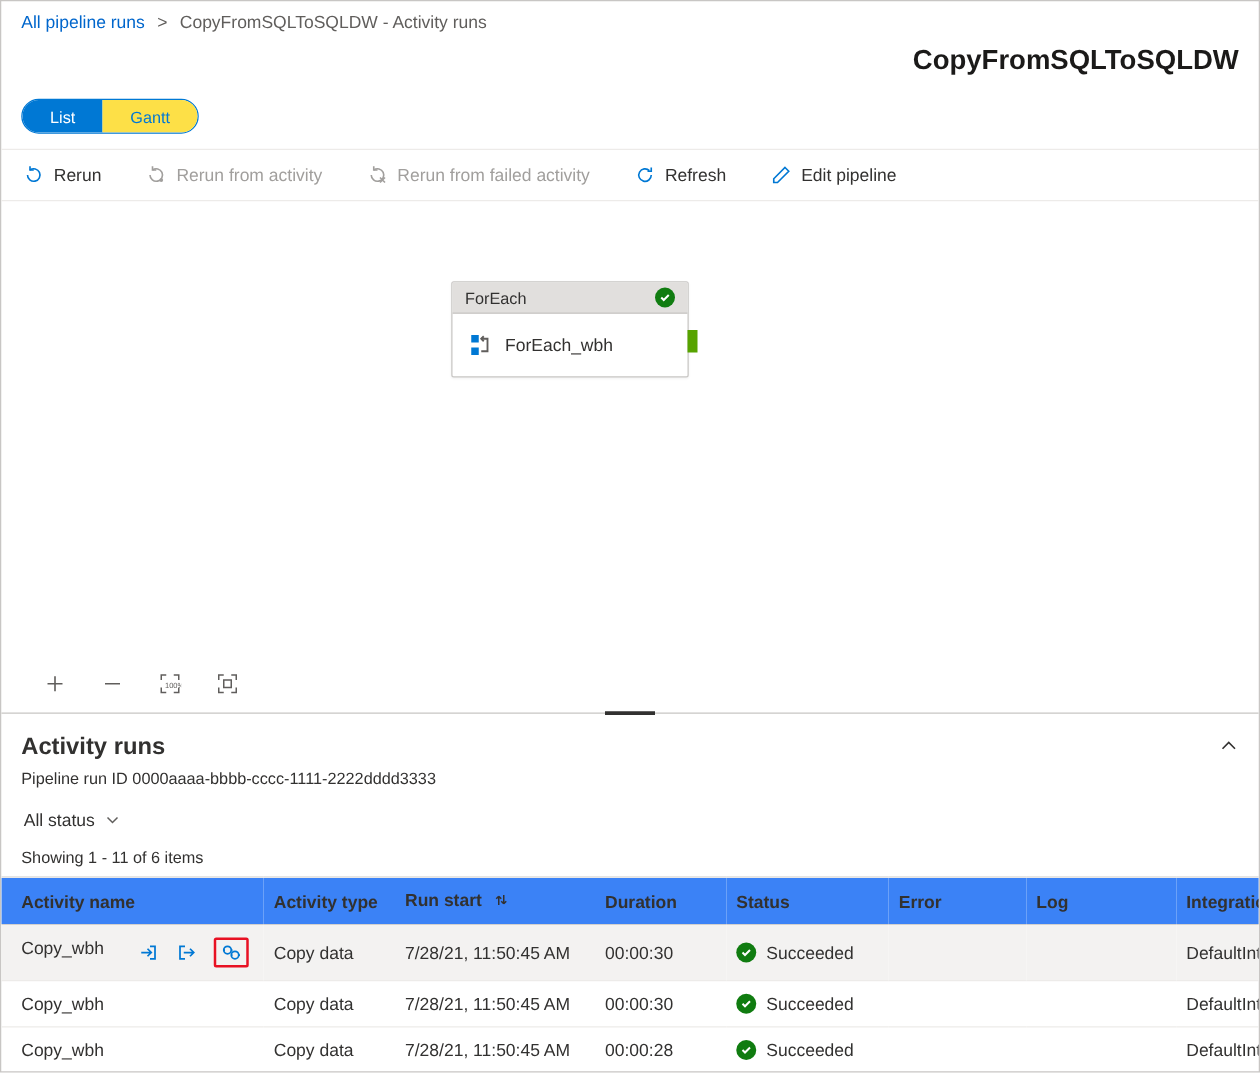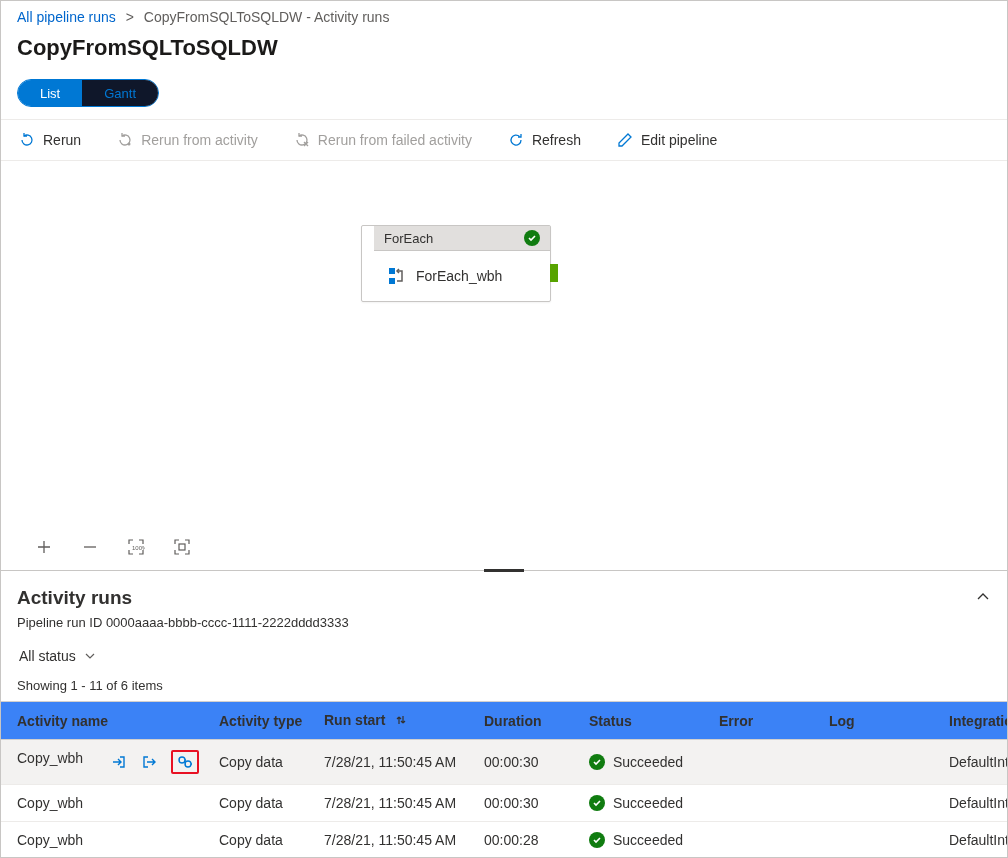--- a/index.html
+++ b/index.html
@@ -31,39 +31,40 @@
   }
   .breadcrumb a { color: var(--link-blue); text-decoration:none; cursor:pointer;}
   .breadcrumb .sep { color: var(--muted); padding:0 6px;}
   .breadcrumb .current { color: var(--muted); }
   
   .title {
     padding: 4px 16px 18px;
     font-size: 22px;
     font-weight: 600;
     color: #1b1a19;
+    text-align: right;
   }
   
   .view-toggle {
     margin: 0 16px 12px;
     display:inline-flex;
     border:1px solid var(--azure-blue);
     border-radius: 16px;
     overflow:hidden;
     height:28px;
     align-items:stretch;
     justify-content:space-between;
   }
   .view-toggle .opt {
     display:flex; align-items:center; justify-content:center;
     padding: 0 22px;
     font-size:13px;
     cursor:pointer;
     color: var(--azure-blue);
-    background:#0f172a;
+    background:#fde047;
   }
   .view-toggle .opt.active { background: var(--azure-blue); color:#fff;}
   
   .action-bar {
     border-top:1px solid var(--border);
     border-bottom:1px solid var(--border);
     padding: 6px 8px;
     display:flex;
     gap:16px;
   }
@@ -83,21 +84,20 @@
     border-bottom:1px solid #c8c6c4;
   }
   .activity-node {
     position:absolute;
     left:360px; top:64px;
     width:190px;
     border:1px solid #c8c6c4;
     border-radius:2px;
     box-shadow:0 1px 2px rgba(0,0,0,0.05);
     background:#fff;
-    padding-left:12px;
   }
   .activity-node .node-header {
     display:flex; align-items:center; justify-content:space-between;
     background:#e1dfdd;
     padding:4px 10px;
     font-size:13px;
     color:#323130;
     border-bottom:1px solid #c8c6c4;
   }
   .activity-node .node-body {

